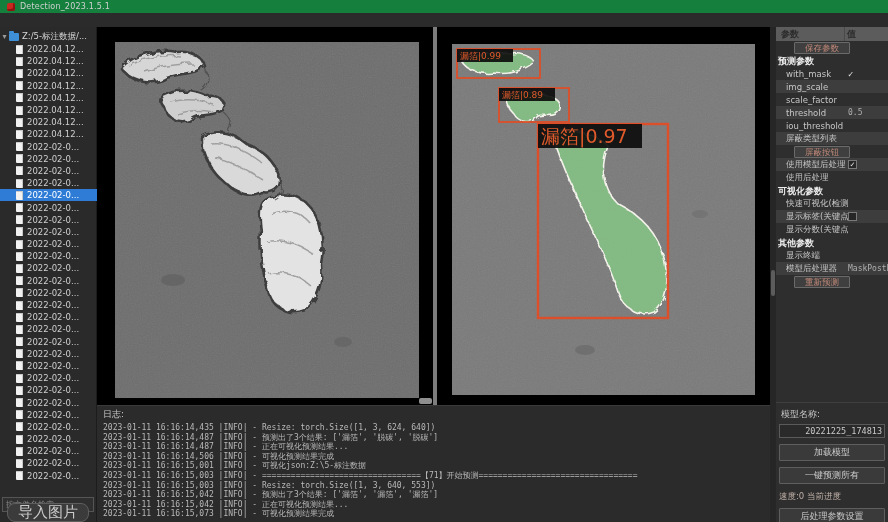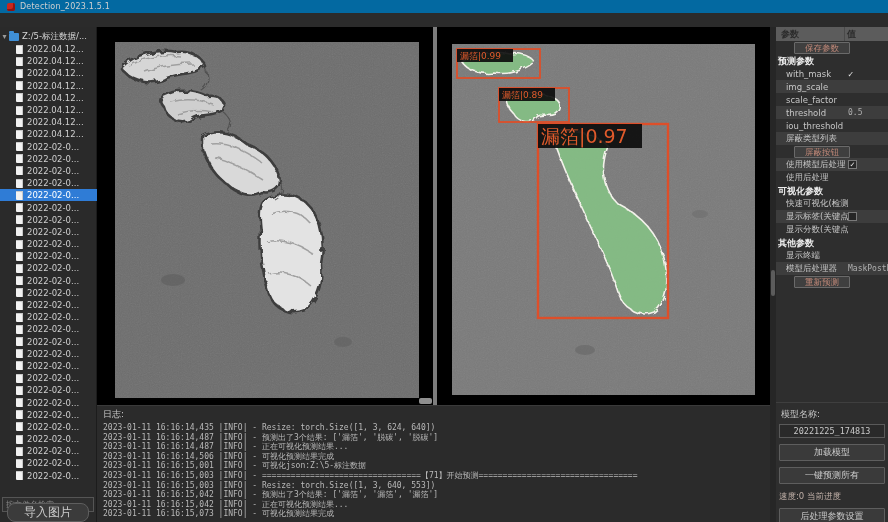--- a/index.html
+++ b/index.html
@@ -1,21 +1,21 @@
 <!DOCTYPE html>
 <html><head>
 <meta charset="utf-8">
 <style>
   * { margin:0; padding:0; box-sizing:border-box; }
   html,body { width:888px; height:522px; overflow:hidden; background:#2b2b2b;
     font-family:"DejaVu Sans","Liberation Sans",sans-serif; }
   #window { position:relative; width:888px; height:522px; background:#2b2b2b; color:#c8c8c8; }
 
   
-  #titlebar { position:absolute; left:0; top:0; width:888px; height:13px; background:#0369a1;
+  #titlebar { position:absolute; left:0; top:0; width:888px; height:13px; background:#15803d;
     display:flex; align-items:center; padding-left:7px; }
   #app-logo { width:8px; height:8px; border-radius:2px; background:#c8281e; margin-right:5px;
     box-shadow:inset -2px -2px 0 #8f1410; }
   #title-text { font-size:8px; color:#d0d0d0; letter-spacing:.2px; }
   #menubar { position:absolute; left:0; top:13px; width:888px; height:14px; background:#2e2e2e;
     display:flex; align-items:center; gap:14px; padding-left:8px; border-bottom:1px solid #1d1d1d; }
   .menu-item { font-size:9px; color:#d6d6d6; padding:1px 2px; }
 
   
   #sidebar { position:absolute; left:0; top:27px; width:97px; height:495px; background:#2a2a2a;
@@ -27,21 +27,21 @@
   .folder-icon:before { content:""; position:absolute; left:0; top:-2px; width:5px; height:2px; background:#3f8fd6; border-radius:1px 1px 0 0; }
   .tree-item { display:flex; align-items:center; height:12.2px; padding-left:16px; font-size:8.5px;
     color:#cfcfcf; white-space:nowrap; }
   .tree-item.selected { background:#2f7cd6; color:#ffffff; }
   .file-icon { width:7px; height:9px; background:#f2f2f2; border-radius:1px; margin-right:4px; flex:none;
     box-shadow:inset -1px 1px 0 #c9c9c9; }
   #file-search { position:absolute; left:2px; bottom:10px; width:92px; height:15px; background:#2f2f2f;
     border:1px solid #555; color:#bdbdbd; font-size:8px; padding:0 3px; }
   #file-search::placeholder { color:#8a8a8a; }
   #import-img-btn { position:absolute; left:7px; bottom:0px; width:82px; height:19px; background:#3b3b3b;
-    border:1px solid #5e5e5e; color:#cccccc; font-size:12px; text-align:center; line-height:17px; border-radius:8px; }
+    border:1px solid #5e5e5e; color:#cccccc; font-size:15px; text-align:center; line-height:17px; border-radius:8px; }
 
   
   #center { position:absolute; left:97px; top:27px; width:673px; height:495px; }
   #images-area { position:absolute; left:0; top:0; width:673px; height:378px; background:#000; }
   #viewer-left  { position:absolute; left:0;   top:0; width:336px; height:378px; background:#000; }
   #viewer-right { position:absolute; left:340px; top:0; width:333px; height:378px; background:#000; }
   #viewer-divider { position:absolute; left:336px; top:0; width:4px; height:378px; background:#7d7d7d; }
   #image-left  { position:absolute; left:18px; top:15px; }
   #image-right { position:absolute; left:15px; top:17px; }
   .hscroll-thumb { position:absolute; height:6px; background:#8f8f8f; border-radius:2px; }
@@ -71,21 +71,21 @@
   .p-btn-row { height:13px; display:flex; padding-left:0; align-items:center; }
   .p-btn { background:#3f3f3f; border:1px solid #6a6a6a; color:#c08878; font-size:8.5px;
     height:12px; line-height:10px; padding:0 10px; margin-left:18px; border-radius:1px; }
   .check-mark { color:#e4e4e4; font-size:9px; }
   .checkbox { width:9px; height:9px; border:1px solid #7a7a7a; background:#262626; font-size:8px;
     line-height:8px; text-align:center; color:#e8e8e8; }
 
   #model-block { position:absolute; left:0; bottom:0; width:112px; border-top:1px solid #3f3f3f; padding:4px 3px 0 3px; }
   #model-name-label { font-size:9px; color:#c4c4c4; margin:1px 0 3px 2px; }
   #model-name-field { width:106px; height:14px; background:#2a2a2a; border:1px solid #5a5a5a;
-    color:#c9c9c9; font-size:8.5px; text-align:center; padding:1px 2px 0 2px;
+    color:#c9c9c9; font-size:8.5px; text-align:right; padding:1px 2px 0 2px;
     font-family:"DejaVu Sans Mono","Liberation Mono",monospace; white-space:nowrap; overflow:hidden; }
   .big-btn { width:106px; height:17px; background:#3a3a3a; border:1px solid #5e5e5e; color:#cccccc;
     font-size:9px; text-align:center; line-height:15px; margin-top:6px; border-radius:1px; }
   #progress-text { font-size:8.5px; color:#c0b0a8; text-align:left; margin:7px 2px 0 0; white-space:nowrap; }
   #bottom-partial-btn { margin-top:5px; height:14px; overflow:hidden; }
 </style>
 </head>
 <body>
 
 <div id="window">

